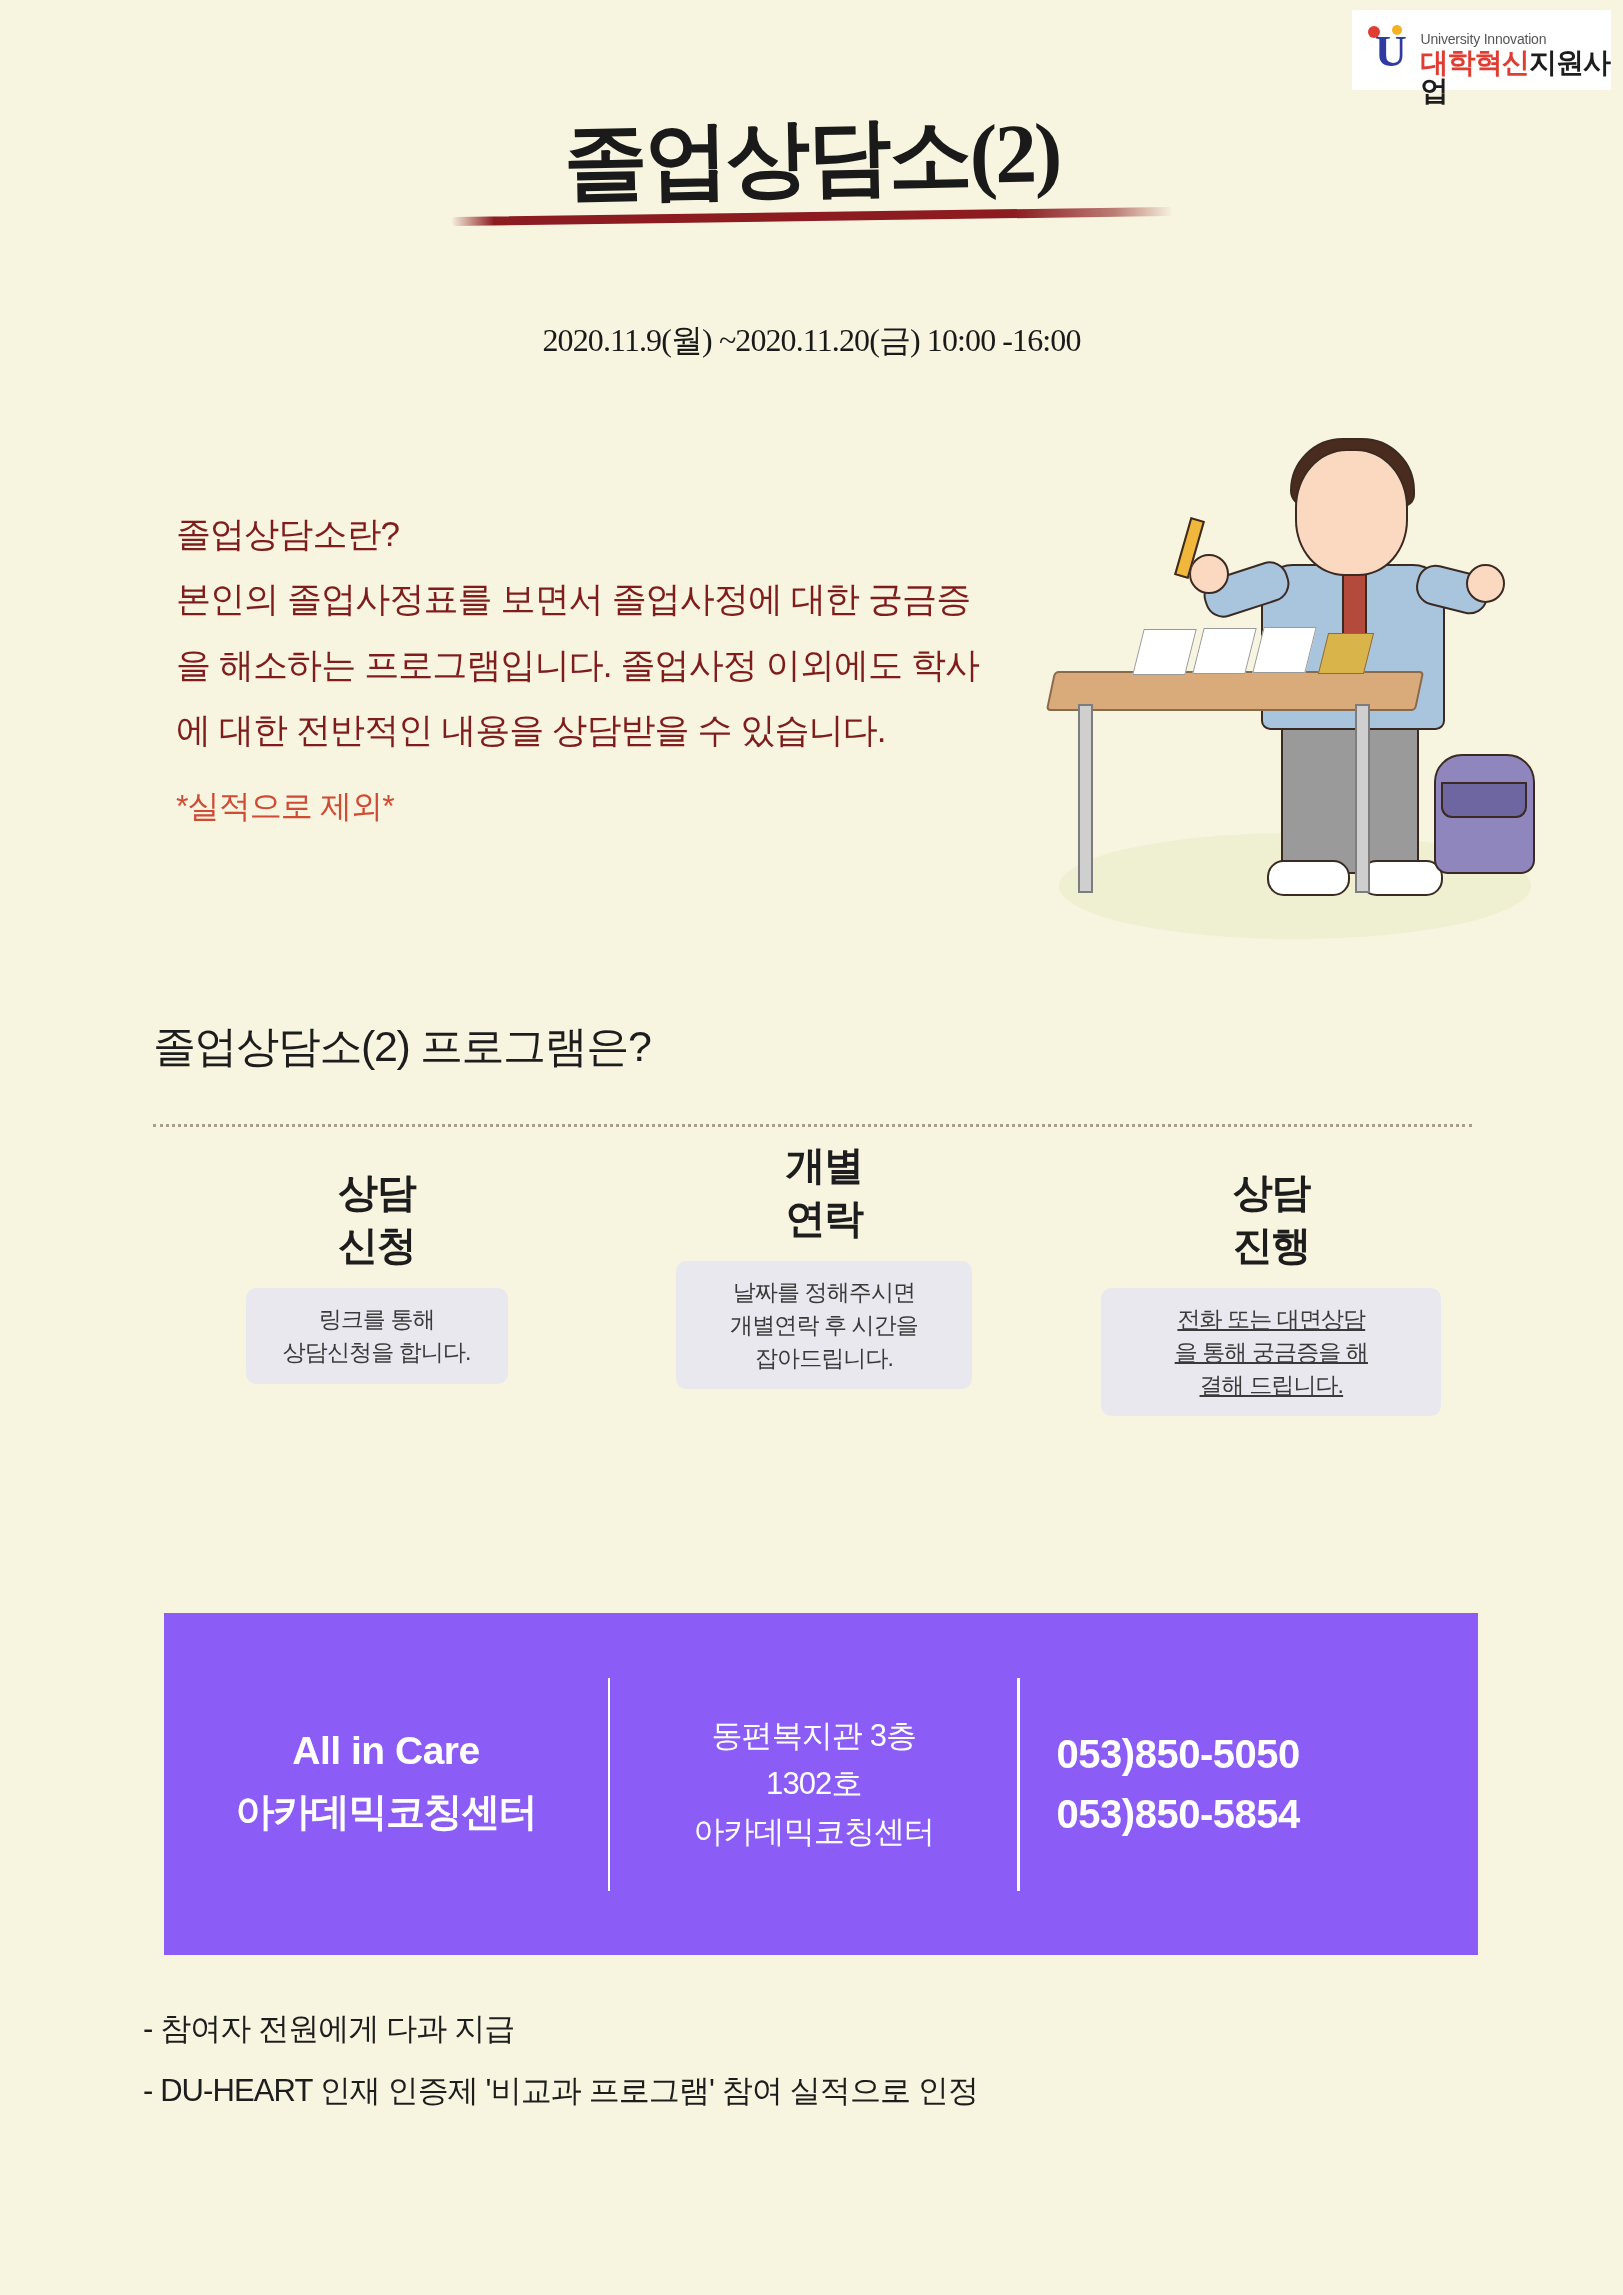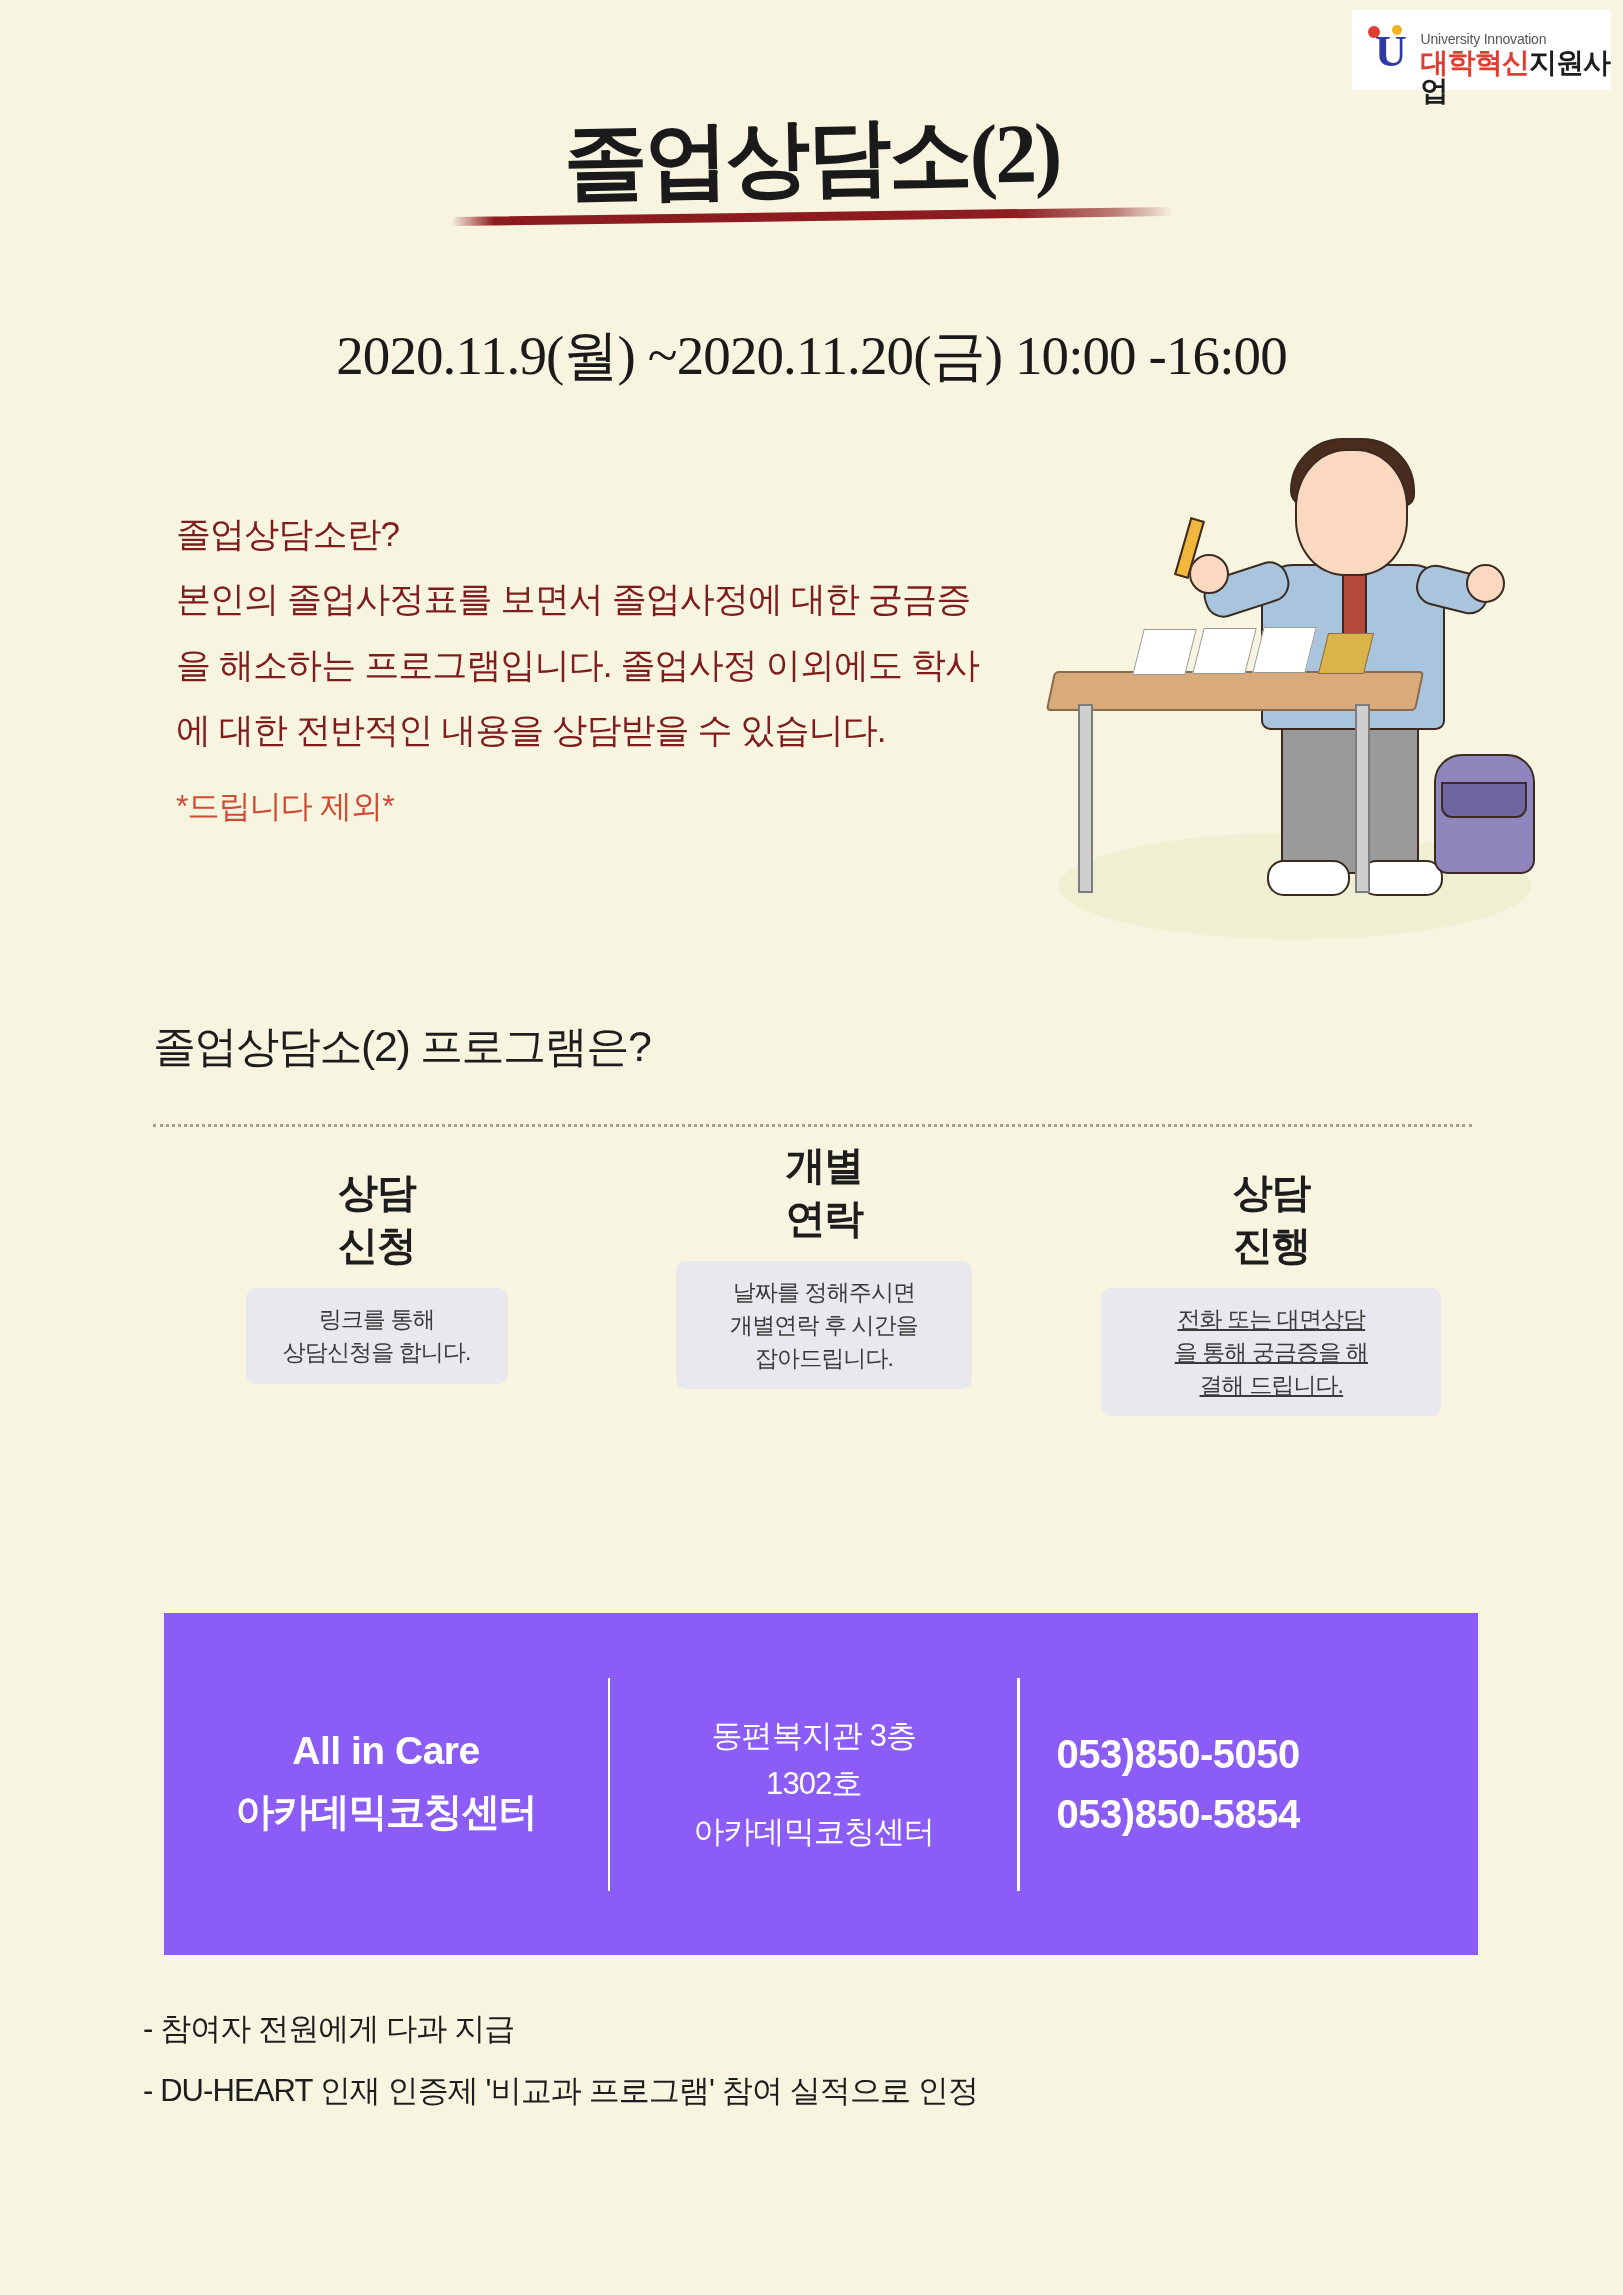--- a/index.html
+++ b/index.html
@@ -112,21 +112,21 @@
     border-radius: 5.6px;
     transform: rotate(-0.8deg);
   }
 
   .date-line {
     position: absolute;
     top: 319px;
     left: 0;
     width: 100%;
     text-align: center;
-    font-size: 55px;
+    font-size: 32px;
     color: #1a1a1a;
     letter-spacing: -0.9px;
     font-family: "Liberation Serif", serif;
   }
 
   
   .intro {
     position: absolute;
     top: 509px;
     left: 176px;
@@ -509,21 +509,21 @@
     <div class="title-underline"></div>
   </div>
 
   <div class="date-line">2020.11.9(월) ~2020.11.20(금) 10:00 -16:00</div>
 
   <div class="intro">
     <p>졸업상담소란?</p>
     <p>본인의 졸업사정표를 보면서 졸업사정에 대한 궁금증</p>
     <p>을 해소하는 프로그램입니다. 졸업사정 이외에도 학사</p>
     <p>에 대한 전반적인 내용을 상담받을 수 있습니다.</p>
-    <p class="note">*드립니다 제외*</p>
+    <p class="note">*실적으로 제외*</p>
   </div>
 
   <div class="illus">
     <div class="floor"></div>
     <div class="legs"></div>
     <div class="shoe-l"></div>
     <div class="shoe-r"></div>
     <div class="bag"></div>
     <div class="bag-flap"></div>
     <div class="body"></div>

